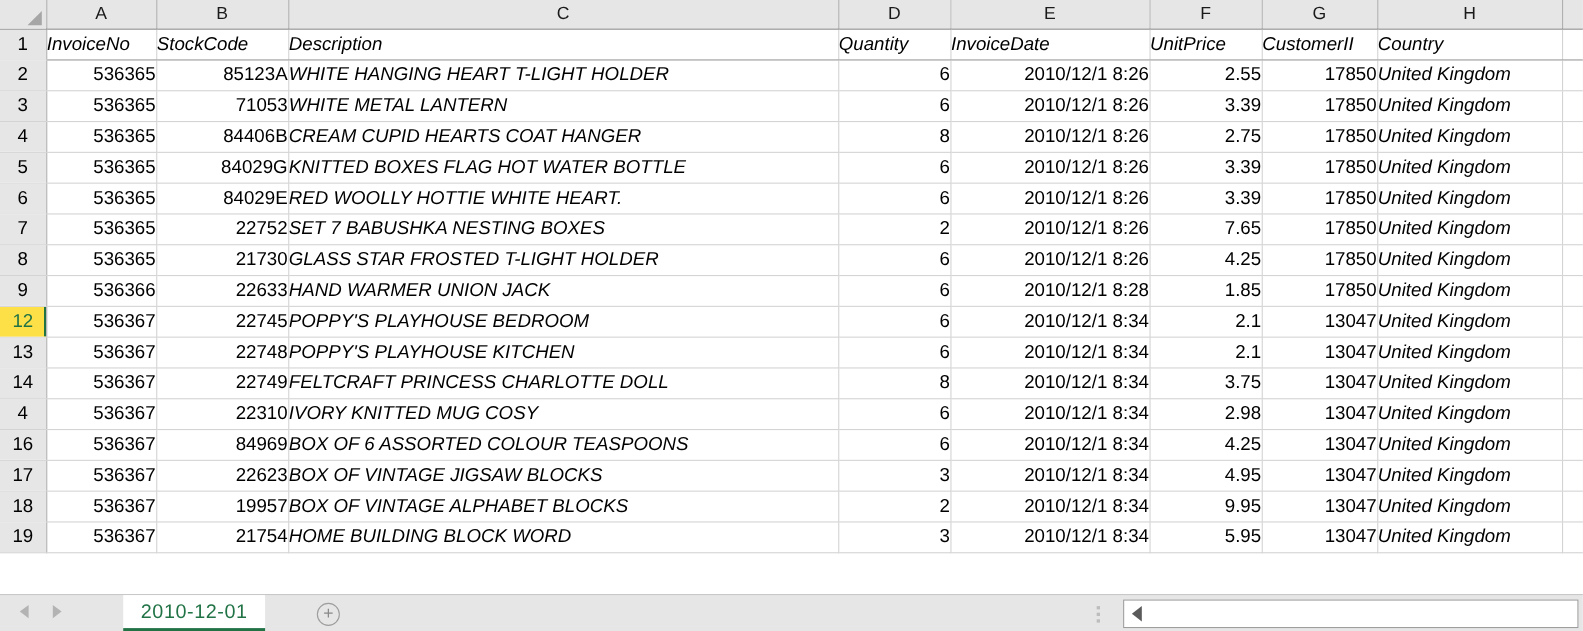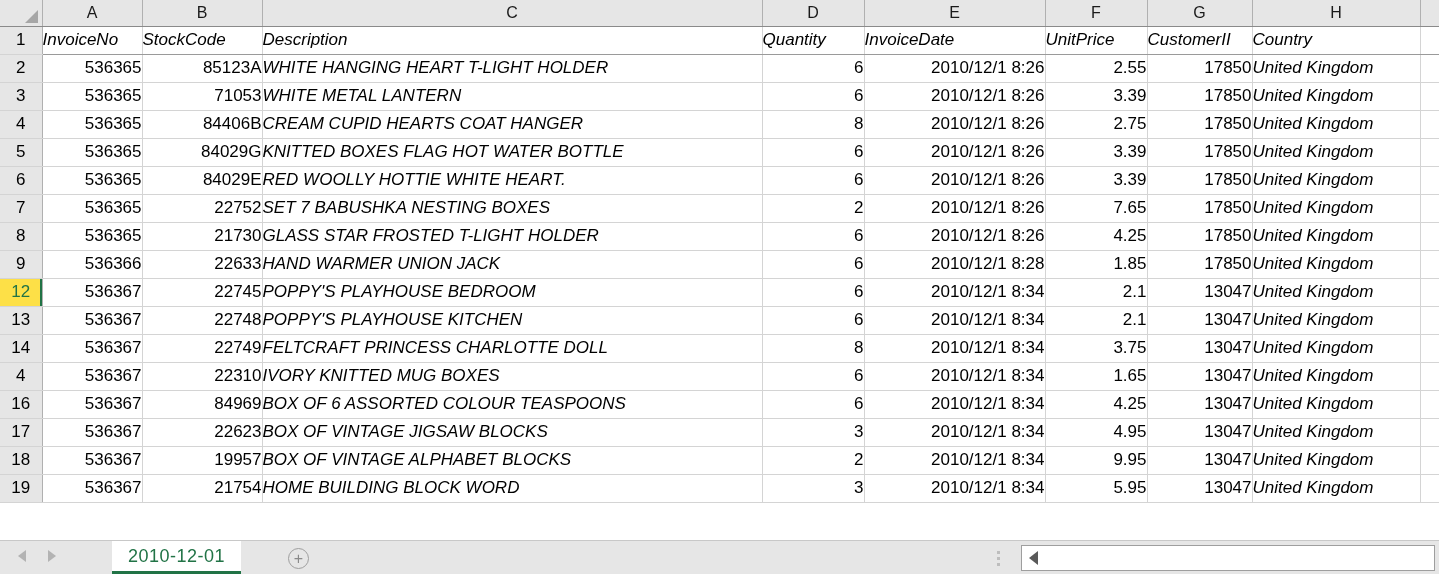--- a/index.html
+++ b/index.html
@@ -352,24 +352,24 @@
             <td class="cell num">2010/12/1 8:34</td>
             <td class="cell num">3.75</td>
             <td class="cell num">13047</td>
             <td class="cell text">United Kingdom</td>
             <td class="cell"></td>
           </tr>
           <tr>
             <td class="rowhead">4</td>
             <td class="cell num">536367</td>
             <td class="cell num">22310</td>
-            <td class="cell text">IVORY KNITTED MUG BOXES</td>
-            <td class="cell num">6</td>
-            <td class="cell num">2010/12/1 8:34</td>
-            <td class="cell num">1.65</td>
+            <td class="cell text">IVORY KNITTED MUG COSY</td>
+            <td class="cell num">6</td>
+            <td class="cell num">2010/12/1 8:34</td>
+            <td class="cell num">2.98</td>
             <td class="cell num">13047</td>
             <td class="cell text">United Kingdom</td>
             <td class="cell"></td>
           </tr>
           <tr>
             <td class="rowhead">16</td>
             <td class="cell num">536367</td>
             <td class="cell num">84969</td>
             <td class="cell text">BOX OF 6 ASSORTED COLOUR TEASPOONS</td>
             <td class="cell num">6</td>

